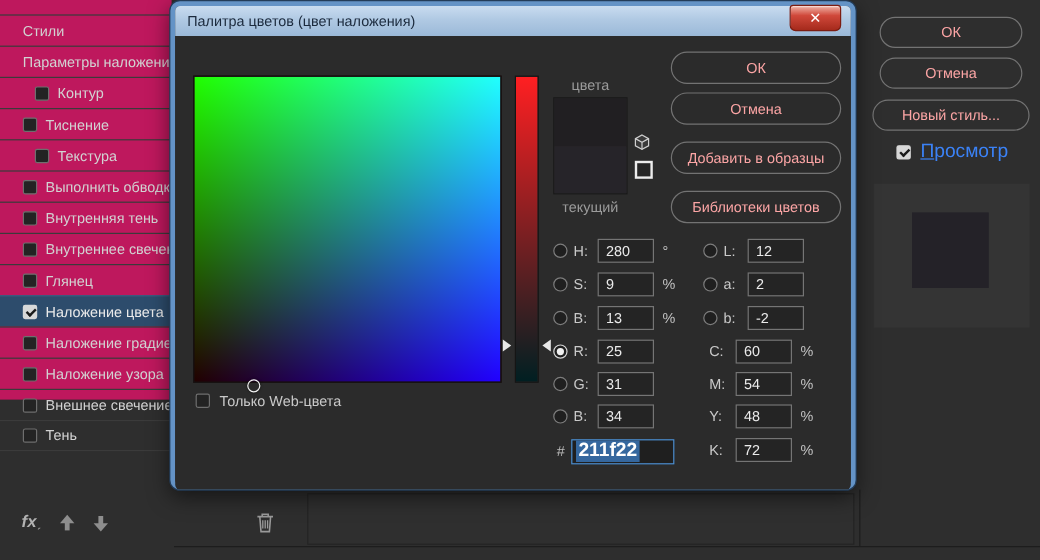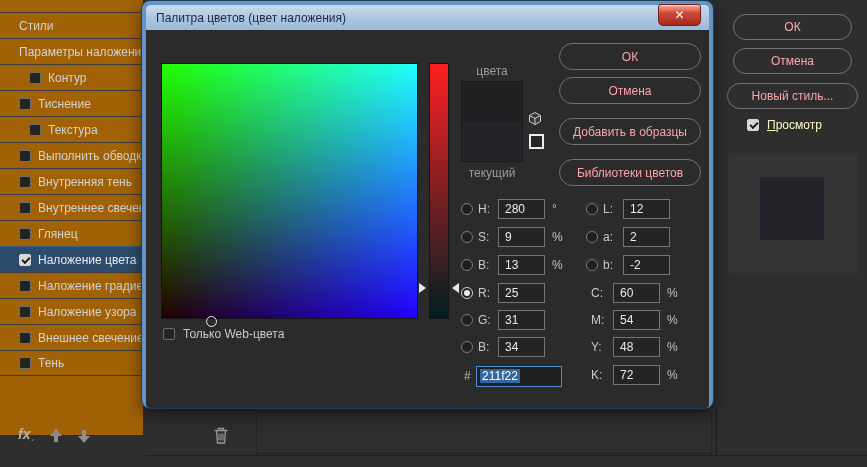--- a/index.html
+++ b/index.html
@@ -1,21 +1,21 @@
 <!DOCTYPE html>
 <html><head>
 <meta charset="utf-8">
 <style>
   * { margin:0; padding:0; box-sizing:border-box; }
   html,body { background:#222; }
   body { font-family:"Liberation Sans","DejaVu Sans",sans-serif; }
   .stage { position:relative; width:867px; height:467px; background:#2e2e2e; overflow:hidden; }
 
   
-  .sidebar { position:absolute; left:0; top:0; width:143px; height:435px; background:#a16207; }
+  .sidebar { position:absolute; left:0; top:0; width:143px; height:333px; background:#be185d; }
   .sb-list { position:absolute; left:0; top:12px; width:143px; }
   .sb-item { position:relative; height:26px; display:flex; align-items:center; border-top:1px solid #3b3b3b; padding-left:19px; cursor:pointer; }
   .sb-item:last-child { border-bottom:1px solid #3b3b3b; }
   .sb-item .sb-label { color:#d2d2d2; font-size:12px; white-space:nowrap; }
   .sb-item.indent1 { padding-left:29px; }
   .sb-item.selected { background:#2d4c6c; border-top-color:#3c5f83; }
   .sb-item.selected .sb-label { color:#eaeaea; }
   .cb { width:12px; height:12px; border:1px solid #6e6e6e; background:#232323; border-radius:2px; margin-right:7px; flex:0 0 auto; position:relative; }
   .cb.checked { background:#d8d8d8; border-color:#d8d8d8; }
   .cb.checked::after { content:""; position:absolute; left:2px; top:2px; width:6px; height:3px; border-left:2px solid #1a1a1a; border-bottom:2px solid #1a1a1a; transform:rotate(-45deg); }
@@ -33,21 +33,21 @@
   .vline { position:absolute; left:716px; top:408px; width:1px; height:47px; background:#1d1d1d; }
   .hline { position:absolute; left:145px; top:455px; width:722px; height:1px; background:#1d1d1d; }
 
   
   .pillbtn { position:absolute; border:1px solid #737373; border-radius:14px; background:transparent; color:#fca5a5; font-size:12px; font-family:Liberation Sans, sans-serif; display:flex; align-items:center; justify-content:center; cursor:pointer; }
   .rp-ok      { left:733px; top:14px;  width:119px; height:26px; }
   .rp-cancel  { left:733px; top:48px;  width:119px; height:26px; }
   .rp-newstyle{ left:727px; top:83px;  width:131px; height:26px; }
   .rp-preview { position:absolute; left:747px; top:118px; display:flex; align-items:center; cursor:pointer; }
   .rp-preview .cb { margin-right:8px; }
-  .rp-preview .pv-label { display:inline-block; color:#fef9c3; font-size:12px; }
+  .rp-preview .pv-label { display:inline-block; color:#3b82f6; font-size:16px; }
   .pv-label::first-letter { text-decoration:underline; }
   .preview-box { position:absolute; left:728px; top:153px; width:130px; height:120px; background:#343434; }
   .preview-swatch { position:absolute; left:32px; top:24px; width:64px; height:63px; background:#242228; }
 
   
   .dialog { position:absolute; left:142px; top:1px; width:571px; height:407px; border:4px solid #6493c6; border-radius:8px; background:#2b2b2b; box-shadow:0 0 0 1px #233c58, 0 6px 18px rgba(0,0,0,.55); overflow:visible; }
   .titlebar { position:relative; height:25px; background:linear-gradient(180deg,#c9dcf0 0%,#b0c9e3 45%,#9bb9d8 100%); border-radius:4px 4px 0 0; display:flex; align-items:center; padding-left:10px; }
   .titlebar .title { font-size:12px; color:#1b2a3d; }
   .close-btn { position:absolute; right:8px; top:-1px; width:43px; height:22px; background:linear-gradient(180deg,#f0b3a6 0%,#d0483a 40%,#a52a1c 100%); border:1px solid #7c1d12; border-radius:3px 3px 5px 5px; color:#fff; font-size:12px; font-weight:bold; display:flex; align-items:center; justify-content:center; cursor:pointer; box-shadow:inset 0 1px 0 rgba(255,255,255,.5); }
   .dcontent { position:relative; width:100%; height:378px; background:#2b2b2b; border-radius:0 0 4px 4px; }
@@ -85,21 +85,21 @@
   .vrow { position:absolute; height:20px; display:flex; align-items:center; }
   .radio { width:12px; height:12px; border:1px solid #7d7d7d; border-radius:50%; background:#1f1f1f; margin-right:5px; flex:0 0 auto; position:relative; cursor:pointer; }
   .radio.on { border-color:#d6d6d6; }
   .radio.on::after { content:""; position:absolute; left:2px; top:2px; width:6px; height:6px; border-radius:50%; background:#f0f0f0; }
   .flabel { width:20px; color:#c9c9c9; font-size:12px; }
   .finput { width:47px; height:20px; background:#242424; border:1px solid #757575; color:#ebebeb; font-size:12px; line-height:18px; padding-left:6px; margin-right:7px; }
   .funit { color:#c2c2c2; font-size:12px; }
   .cmyk .flabel { width:22px; }
   .hash { width:12px; color:#bdbdbd; }
   .hexbox { width:86px; height:21px; background:#1f1f1f; border:1px solid #4d8fd1; display:flex; align-items:center; padding-left:3px; }
-  .hexsel { background:#35679e; color:#fff; font-size:12px; padding:0 2px; }
+  .hexsel { background:#35679e; color:#fff; font-size:16px; padding:0 2px;font-weight:bold; }
 
   .webonly { position:absolute; left:17px; top:297px; display:flex; align-items:center; cursor:pointer; }
   .webonly .cb { margin-right:8px; }
   .webonly span.wlabel { color:#c9c9c9; font-size:12px; }
 </style>
 </head>
 <body>
 
 <div class="stage">
 

